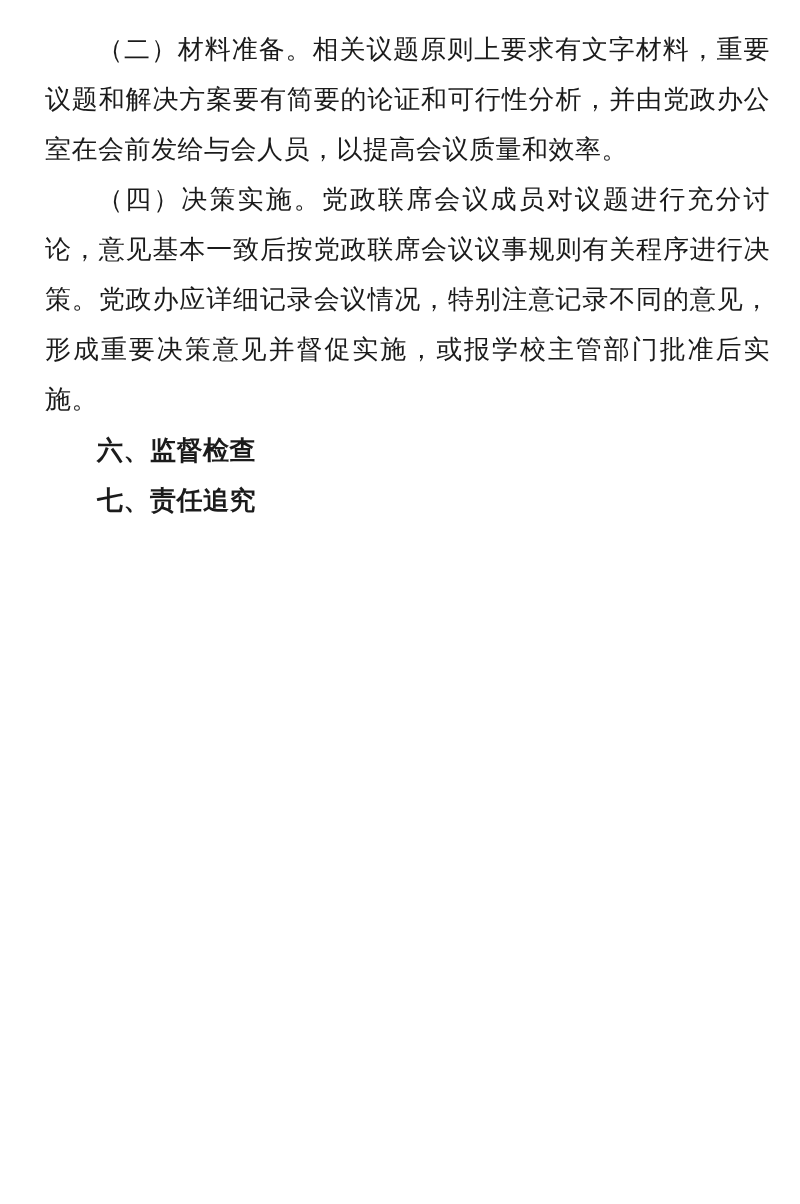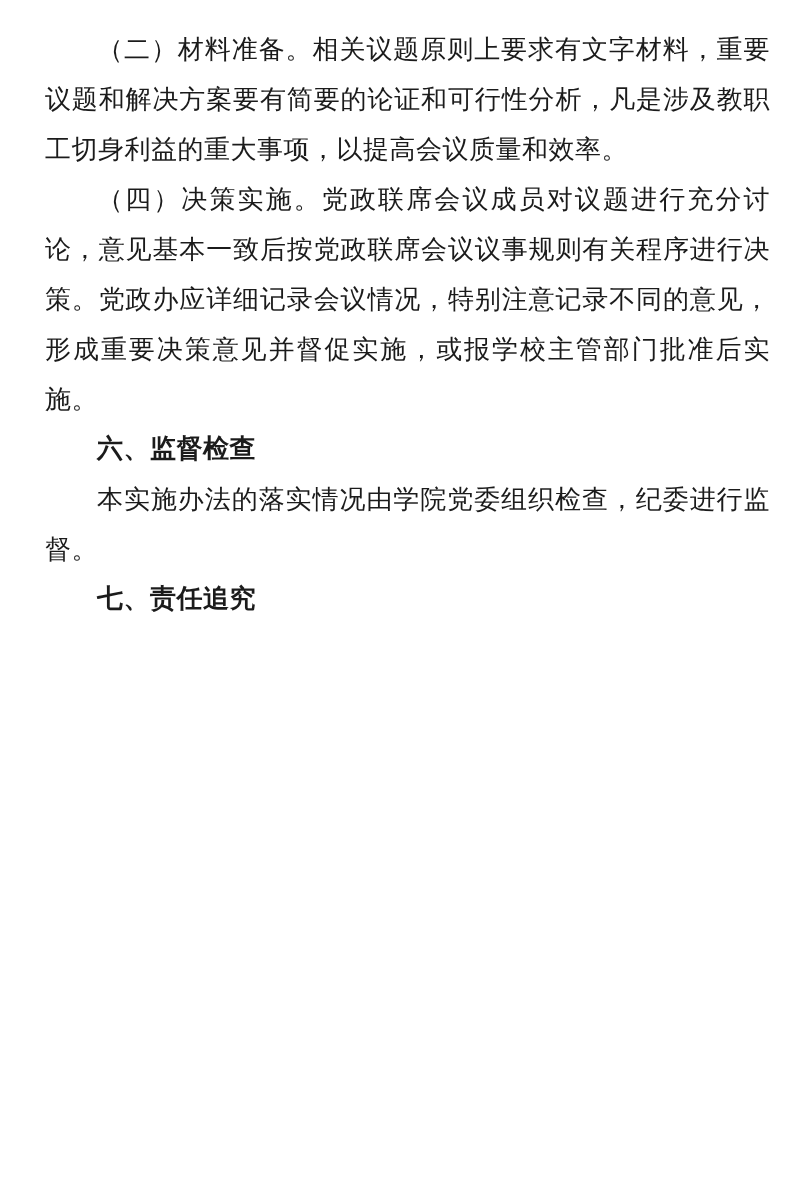--- a/index.html
+++ b/index.html
@@ -27,33 +27,32 @@
   .para {
     margin: 0;
     text-align: justify;
     text-indent: 2em;
     word-break: break-all;
   }
   .heading {
     margin: 0;
     text-indent: 2em;
     font-weight: bold;
-    font-family: Liberation Mono, monospace;
+    font-family: Liberation Sans, sans-serif;
     text-align: left;
   }
 </style>
 </head>
 <body>
 
 <div class="page">
-  <p class="para">（二）材料准备。相关议题原则上要求有文字材料，重要议题和解决方案要有简要的论证和可行性分析，凡是涉及教职工切身利益的重大事项，以提高会议质量和效率。</p>
+  <p class="para">（二）材料准备。相关议题原则上要求有文字材料，重要议题和解决方案要有简要的论证和可行性分析，并由党政办公室在会前发给与会人员，以提高会议质量和效率。</p>
 
 
   <p class="para">（四）决策实施。党政联席会议成员对议题进行充分讨论，意见基本一致后按党政联席会议议事规则有关程序进行决策。党政办应详细记录会议情况，特别注意记录不同的意见，形成重要决策意见并督促实施，或报学校主管部门批准后实施。</p>
 
   <p class="heading">六、监督检查</p>
 
-  <p class="para">本实施办法的落实情况由学院党委组织检查，纪委进行监督。</p>
 
   <p class="heading">七、责任追究</p>
 
 
 </div>
 
 </body></html>

